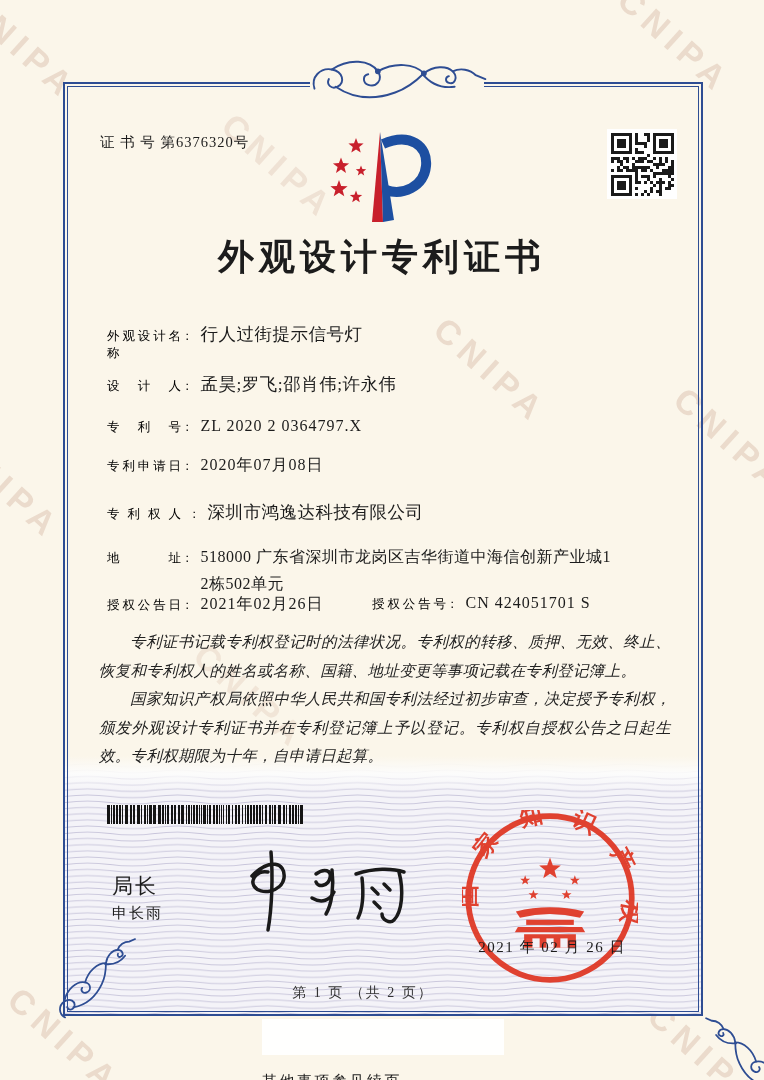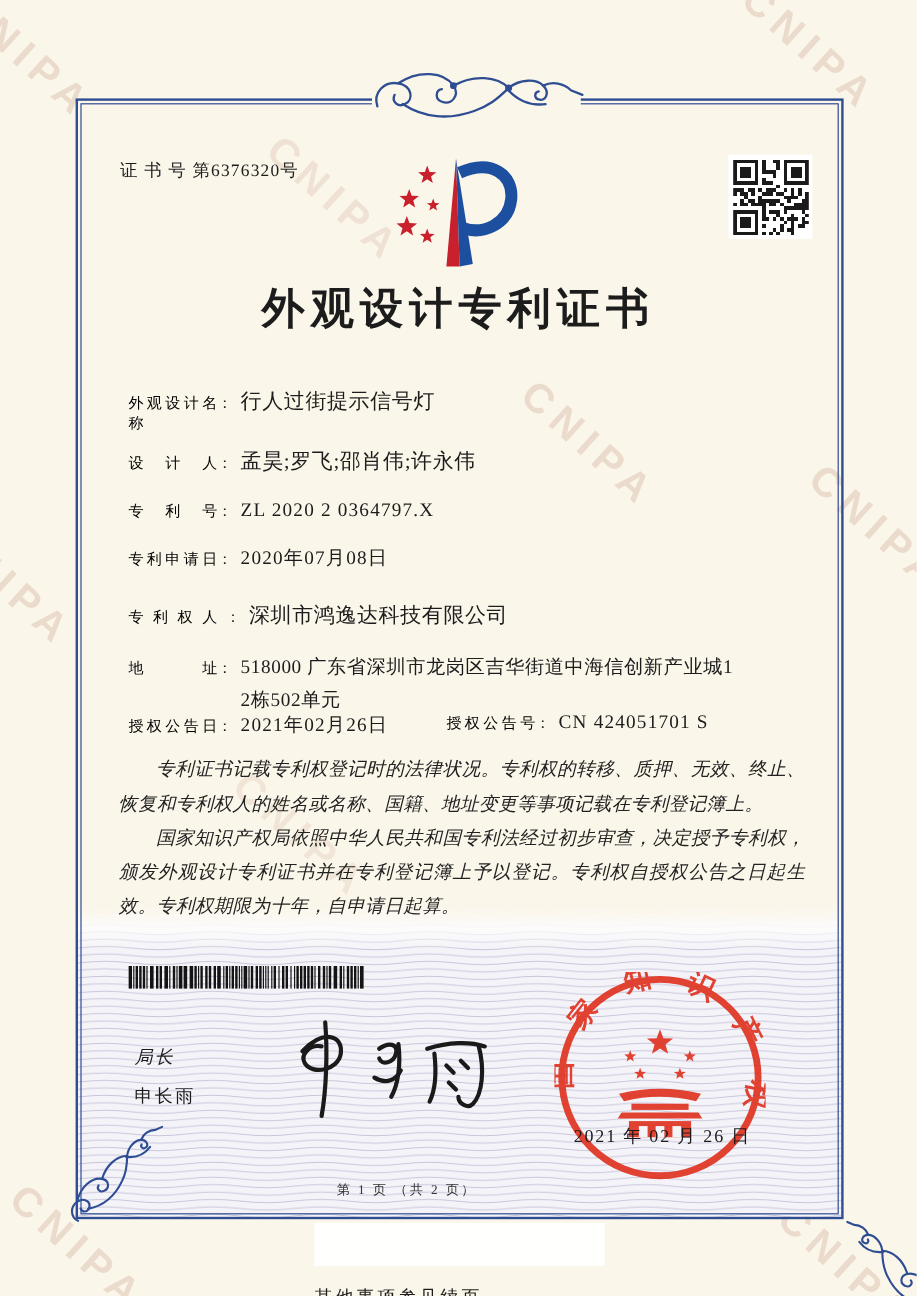--- a/index.html
+++ b/index.html
@@ -56,26 +56,26 @@
   .r1{top:322px;} .r2{top:372px;} .r3{top:417px;} .r4{top:455px;}
   .r5{top:500px;} .r6{top:543px;} .r7{top:594px;}
   .addr-lines{line-height:27px;}
   .grant2{left:372px; top:594px;}
   .body-text{
     left:99px; top:628px; width:572px; font-size:15.5px; line-height:28.6px;
     text-align:justify; font-style:italic; color:#222; letter-spacing:0.3px;
   }
   .body-text p{margin:0; text-indent:2em;}
   .barcode{left:107px; top:805px;}
-  .sig-title{left:112px; top:872px; font-size:15px; letter-spacing:2px;font-style:italic;}
+  .sig-title{left:112px; top:872px; font-size:21px; letter-spacing:2px;}
   .sig-name{left:112px; top:904px; font-size:15px; letter-spacing:2px;}
   .signature{left:224px; top:846px;}
   .seal{left:462px; top:810px;}
   .seal-date{left:468px; top:938px; width:168px; text-align:center; font-size:15px; letter-spacing:1.5px; z-index:7;}
-  .page-ind{left:63px; width:552px; top:984px; text-align:center; font-size:11px; letter-spacing:2px; color:#333;}
+  .page-ind{left:63px; width:552px; top:984px; text-align:center; font-size:14px; letter-spacing:2px; color:#333;padding-left:24px;}
   .note-box{left:262px; top:1019px; width:242px; height:36px; background:rgba(255,255,255,0.95); z-index:5;}
   .note{left:262px; top:1028px; width:242px; text-align:left; font-size:15px; letter-spacing:2.5px; z-index:6;margin-top:44px;}
 </style>
 </head>
 <body>
 
 <div class="page">
 
   <span class="wm w1">CNIPA</span>
   <span class="wm w2">CNIPA</span>

